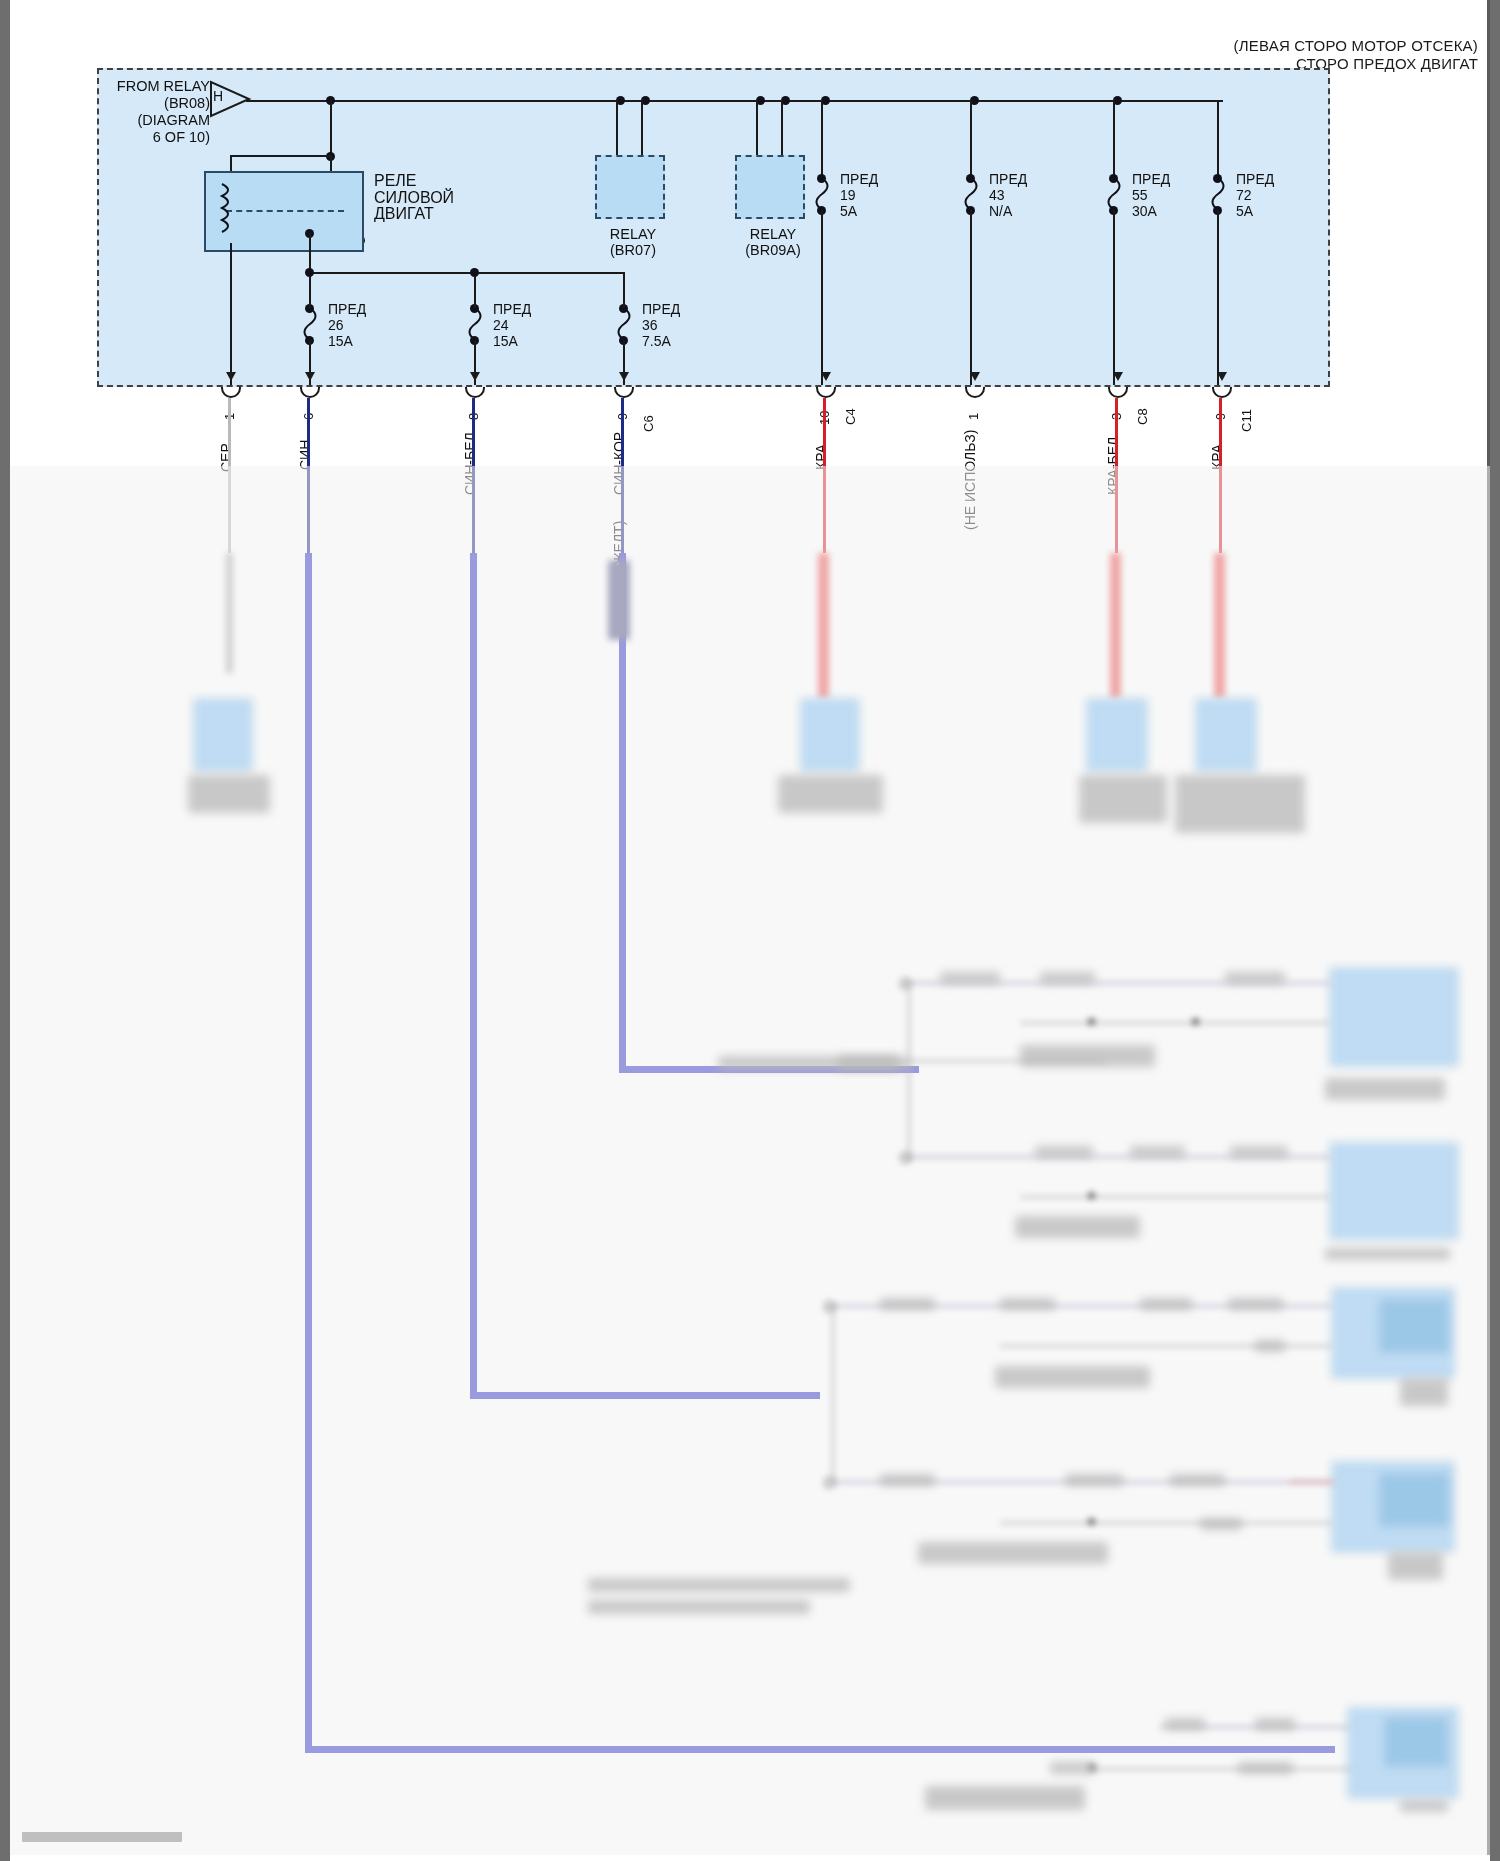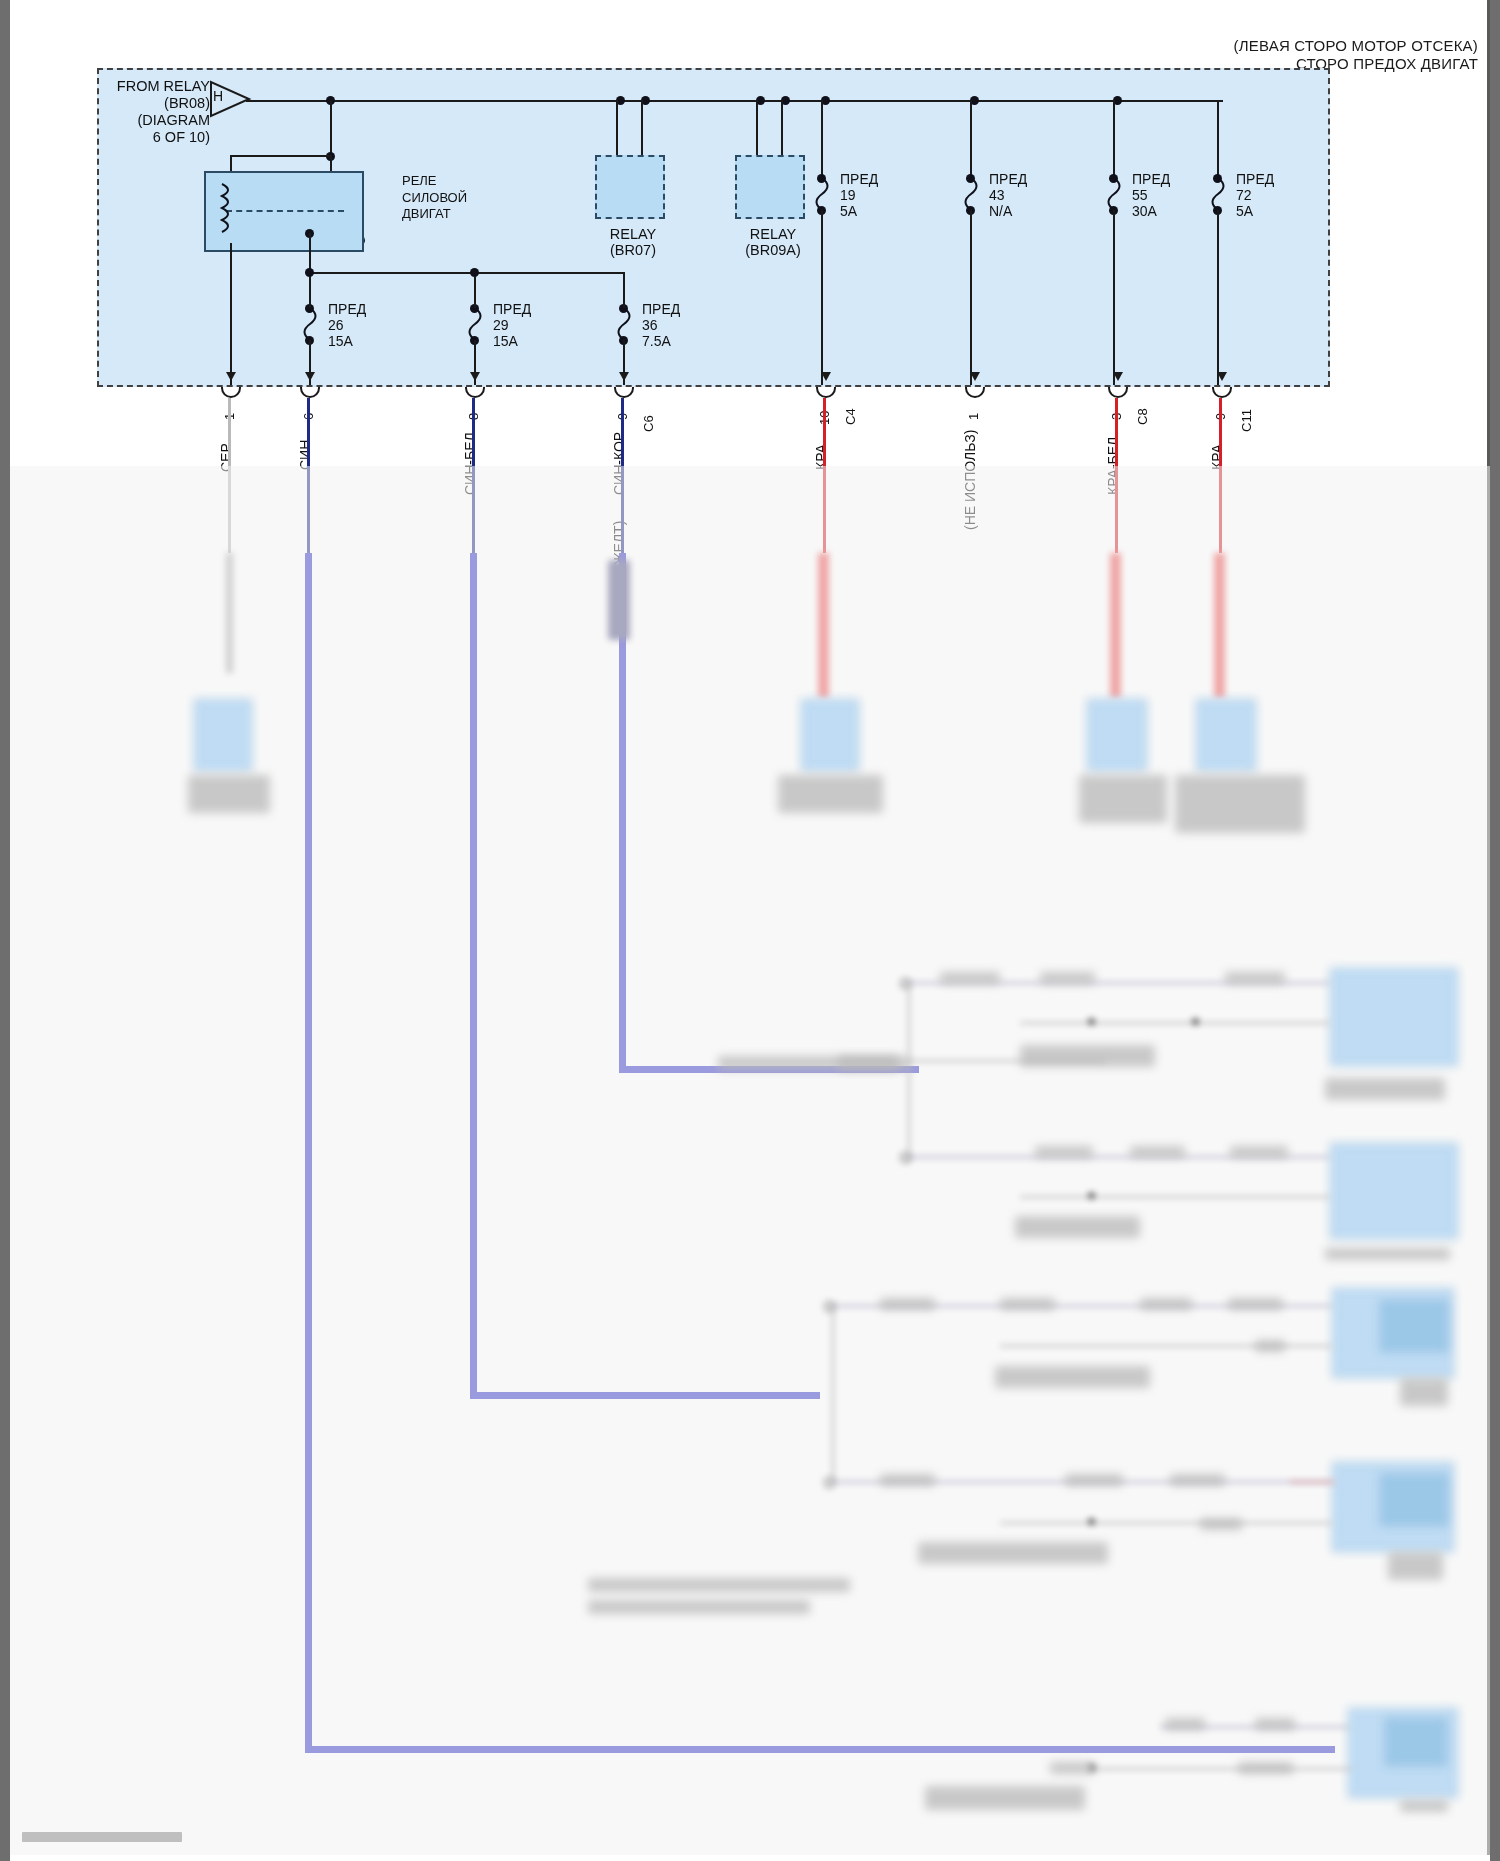--- a/index.html
+++ b/index.html
@@ -85,24 +85,23 @@
     width: 118px; height: 0;
     border-top: 2px dashed #2b4a63;
   }
   .coil {
     position: absolute;
     left: 211px; top: 182px;
   }
   #relay-label {
     position: absolute;
     left: 374px; top: 173px;
-    font-size: 13px;
+    font-size: 16px;
     line-height: 16.5px;
     color: #111;
-    margin-left: 28px;
   }
   
   .relay-ph {
     position: absolute;
     width: 70px; height: 64px;
     background: #b9dcf5;
     border: 2px dashed #2b4a63;
     box-sizing: border-box;
   }
   .relay-ph-label {
@@ -370,21 +369,21 @@
 
   <div class="dot" style="left:470px; top:304px;"></div>
   <div class="vline" style="left:474px; top:276px; height:32px;"></div>
   <svg style="position:absolute; left:466px; top:308px;" width="18" height="32">
     <path d="M9 0 q11 8 0 16 q-11 8 0 16" fill="none" stroke="#10101a" stroke-width="2"></path>
   </svg>
   <div class="dot" style="left:470px; top:336px;"></div>
   <div class="vline" style="left:474px; top:340px; height:45px;"></div>
   <div class="fuse-text" style="left:493px; top:301px;">
     <div>ПРЕД</div>
-    <div>29</div>
+    <div>24</div>
     <div>15A</div>
   </div>
 
   <div class="dot" style="left:619px; top:304px;"></div>
   <div class="vline" style="left:623px; top:286px; height:22px;"></div>
   <svg style="position:absolute; left:615px; top:308px;" width="18" height="32">
     <path d="M9 0 q11 8 0 16 q-11 8 0 16" fill="none" stroke="#10101a" stroke-width="2"></path>
   </svg>
   <div class="dot" style="left:619px; top:336px;"></div>
   <div class="vline" style="left:623px; top:340px; height:45px;"></div>

